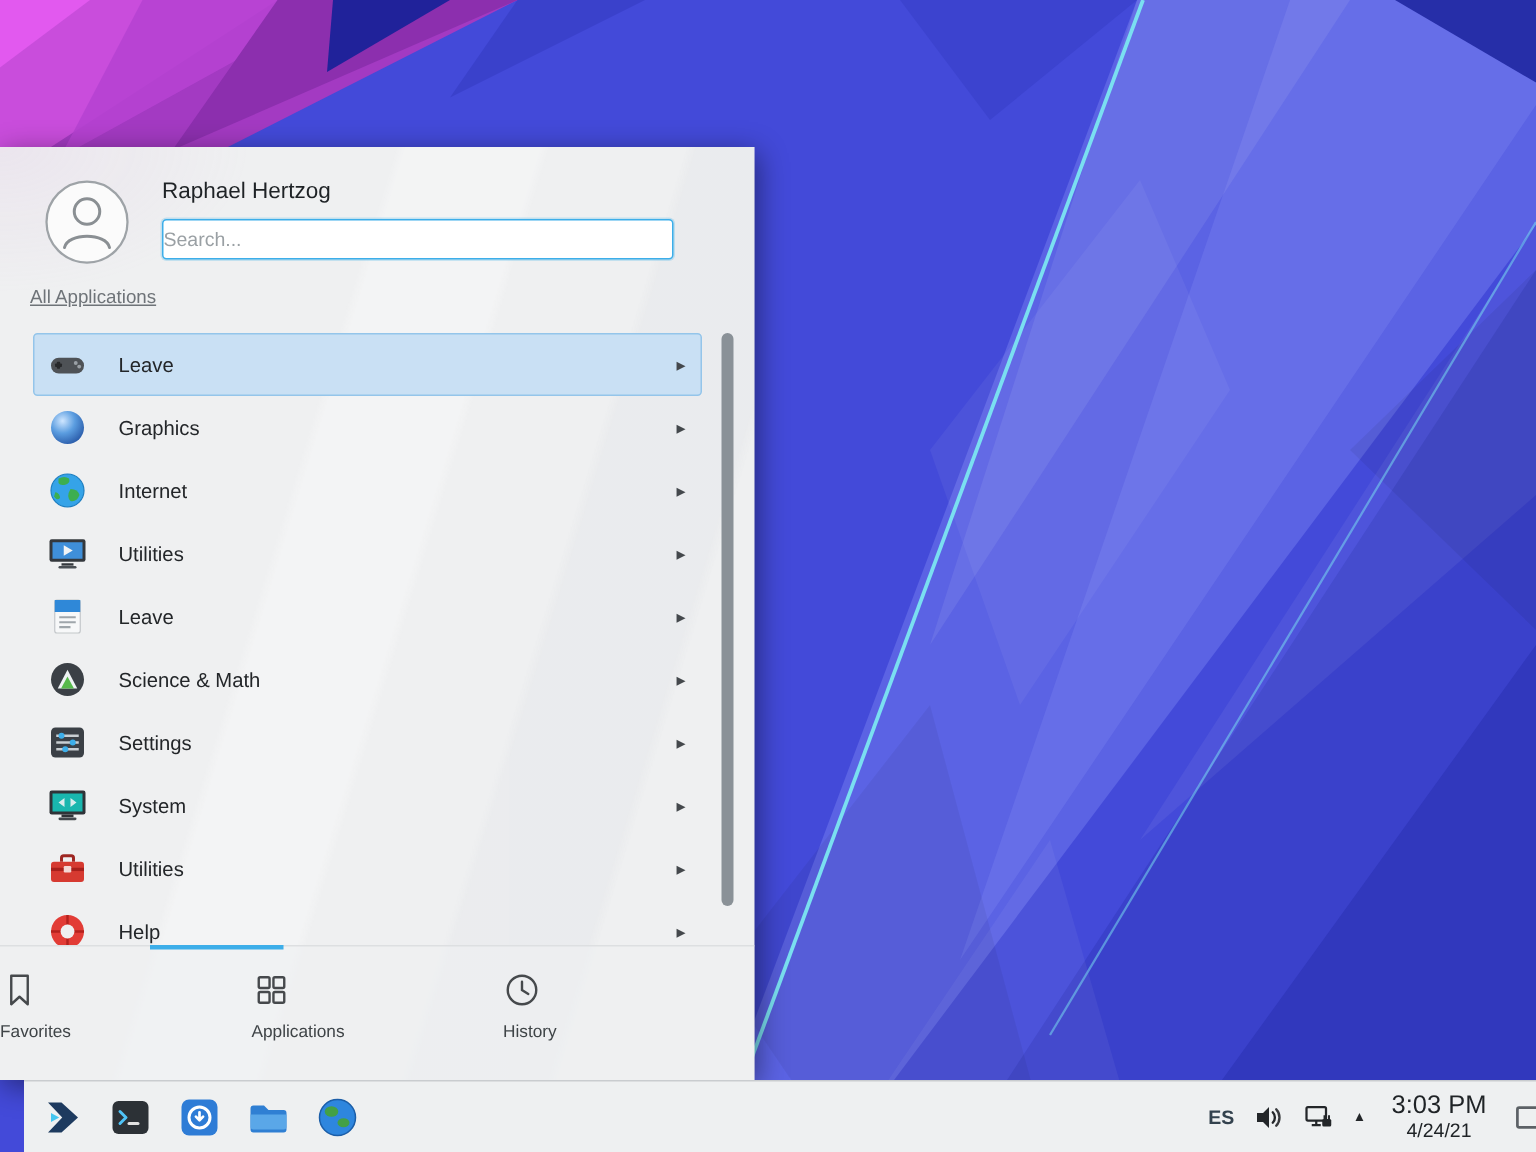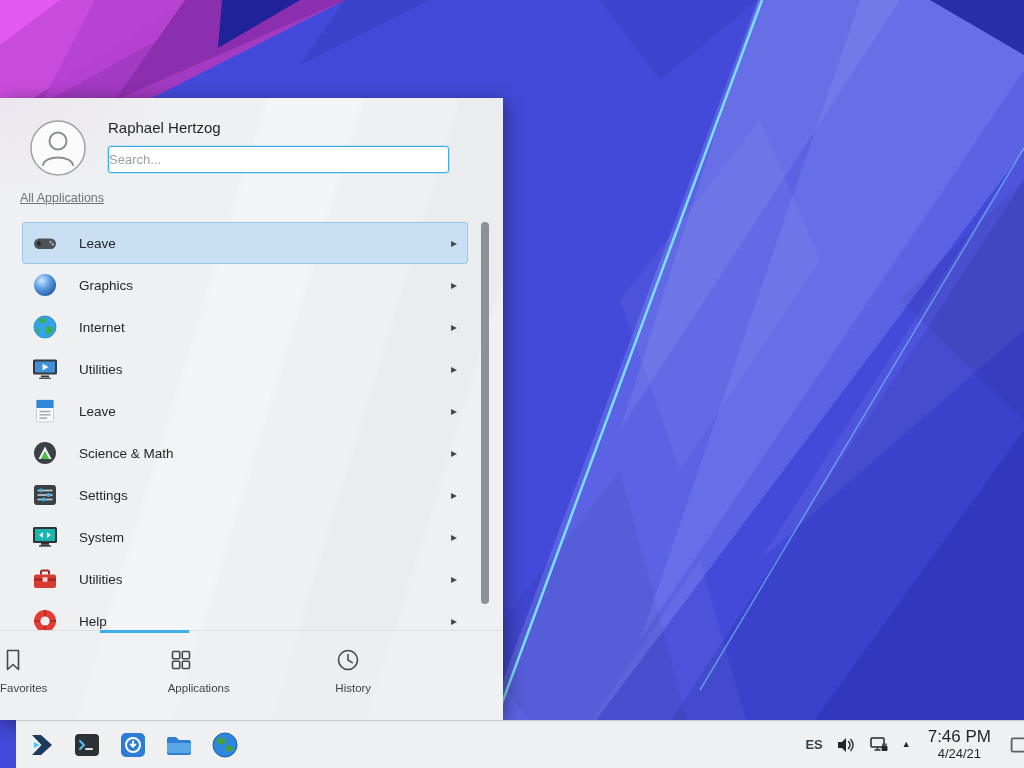--- a/index.html
+++ b/index.html
@@ -374,21 +374,21 @@
         <line x1="5.5" y1="15" x2="11.5" y2="15" stroke="#232629" stroke-width="1.5"></line>
         <rect x="12.5" y="11" width="6" height="5" rx="1" fill="#232629"></rect>
         <line x1="14" y1="8.5" x2="14" y2="11" stroke="#232629" stroke-width="1.3"></line>
         <line x1="17" y1="8.5" x2="17" y2="11" stroke="#232629" stroke-width="1.3"></line>
       </svg>
     </span>
 
     <span class="tray-caret">▲</span>
 
     <div class="clock">
-      <div class="time">7:46 PM</div>
+      <div class="time">3:03 PM</div>
       <div class="date">4/24/21</div>
     </div>
 
     <div class="show-desktop">
       <svg viewBox="0 0 20 20">
         <rect x="3" y="4.5" width="14" height="11" rx="1" fill="none" stroke="#5c6166" stroke-width="1.5"></rect>
       </svg>
     </div>
   </div>
 </div>

